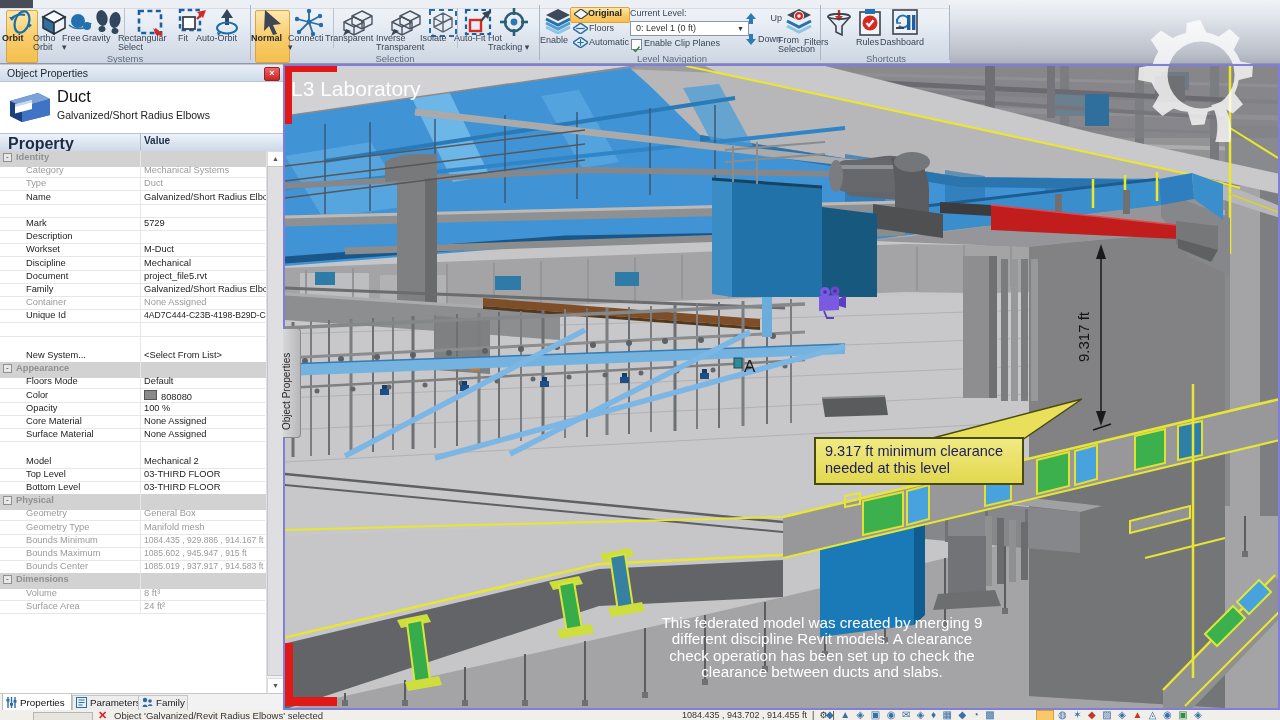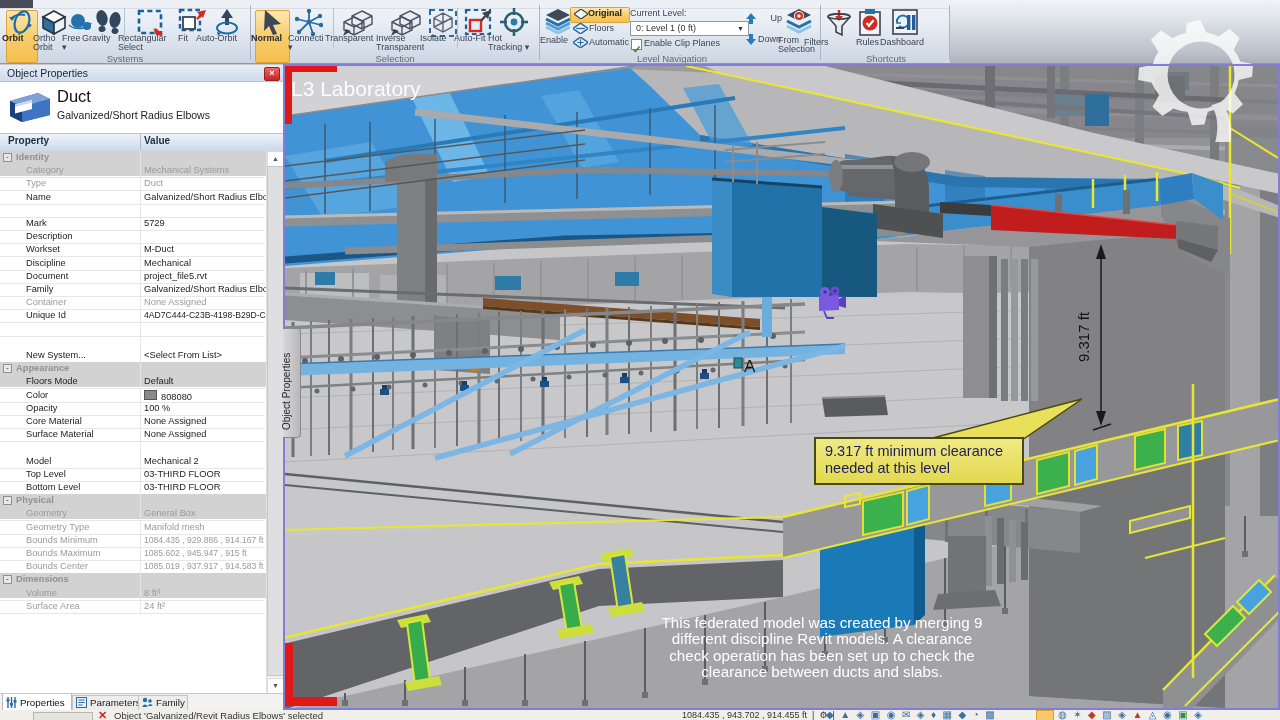--- a/index.html
+++ b/index.html
@@ -7,21 +7,21 @@
 #ribbon .cap{position:absolute;top:34px;font-size:9px;line-height:9px;color:#3a4556;text-align:left;white-space:nowrap}
 #ribbon .glbl{position:absolute;top:53px;font-size:9.5px;color:#5f6a7a;text-align:center;white-space:nowrap}
 #ribbon .vsep{position:absolute;width:1px;background:#b9c2cf}
 #ribbon .vsep2{position:absolute;width:1px;background:#aab4c2}
 .obtn{position:absolute;border:1px solid #dfa33c;border-radius:2px;background:linear-gradient(#fde7ae,#f8cd6d 50%,#f5bf4e)}
 #topstrip{left:0;top:0;width:1280px;height:8px;background:#eceff4;border-bottom:1px solid #d8dde5}
 #panel{left:0;top:65px;width:283px;height:645px;background:#fff;border-right:1px solid #9aa6b6}
 #ptitle{left:0;top:0;width:283px;height:16px;background:linear-gradient(#e8eef7,#cfdaea);border-bottom:1px solid #b9c4d4}
 #ptitle span{position:absolute;left:7px;top:2px;font-size:10.5px;color:#1c2430}
 #pclose{position:absolute;right:3px;top:2px;width:14px;height:12px;background:linear-gradient(#e66,#c22);border:1px solid #922;border-radius:2px;color:#fff;font-size:9px;line-height:11px;text-align:center;font-weight:bold}
-.prow{position:absolute;left:0;width:280px;height:25px;font-size:9.3px;color:#1c1c1c;white-space:nowrap;overflow:hidden}
+.prow{position:absolute;left:0;width:280px;height:16px;font-size:9.3px;color:#1c1c1c;white-space:nowrap;overflow:hidden}
 .prow .n{position:absolute;left:26px;top:1px}
 .prow .v{position:absolute;left:144px;top:1px}
 .prow.g{background:#d2d2d3;color:#8f9092;font-weight:bold}
 .prow.g .n{left:16px}
 .prow.gray,.gray{color:#9a9a9a}
 .gline{position:absolute;left:0;width:265px;height:1px;background:#e7e7e7}
 .gvline{position:absolute;left:140px;width:1px;background:#e7e7e7}
 #statusbar{left:0;top:710px;width:1280px;height:10px;background:#f1efe9;font-size:9.5px;color:#333}
 #vpborder{left:283px;top:64px;width:997px;height:646px;border:2px solid #807ed6;box-sizing:border-box;pointer-events:none;z-index:50}
 .ic{position:absolute}
@@ -239,21 +239,21 @@
         <path d="M2 12 L30 4 L42 10 L14 18 Z" fill="#7da2d8"></path>
         <path d="M14 18 L42 10 L42 26 L14 33 Z" fill="#3f74c4"></path>
         <path d="M2 12 L14 18 L14 33 L2 27 Z" fill="#1c3f7e"></path>
         <path d="M7 15.5 L24 11 L24 20 L7 24.5 Z" fill="#fff"></path>
         <path d="M7 15.5 L24 11 L24 13.4 L7 17.9 Z" fill="#c8d8ee"></path>
       </svg>
 <div class="a" style="left:57px;top:22px;font-size:16.5px;color:#111">Duct</div>
 <div class="a" style="left:57px;top:44px;font-size:10.5px;color:#222">Galvanized/Short Radius Elbows</div>
 
 <div class="a" style="left:0;top:68px;width:283px;height:17px;background:linear-gradient(#eef3fa,#ccd8e9);border-top:1px solid #b9c4d4;border-bottom:1px solid #b0bccc"></div>
-<div class="a" style="left:8px;top:70px;font-size:10px;font-weight:bold;color:#1c2c44">Property</div>
+<div class="a" style="left:8px;top:70px;font-size:16px;font-weight:bold;color:#1c2c44">Property</div>
 <div class="a" style="left:144px;top:70px;font-size:10px;font-weight:bold;color:#1c2c44">Value</div>
 <div class="a" style="left:140px;top:68px;width:1px;height:17px;background:#b0bccc"></div>
 
 <div class="a" id="rows" style="left:0;top:86px;width:283px;height:558px">
 <div class="prow g" style="top:0.0px">
           <span style="position:absolute;left:3px;top:2px;width:7px;height:7px;border:1px solid #8f9092;background:#e8e8e8;font-size:7px;line-height:6px;text-align:center;color:#666">-</span>
           <span class="n">Identity</span>
         </div>
 <div class="prow gray" style="top:13.2px">
           <span class="n">Category</span>

